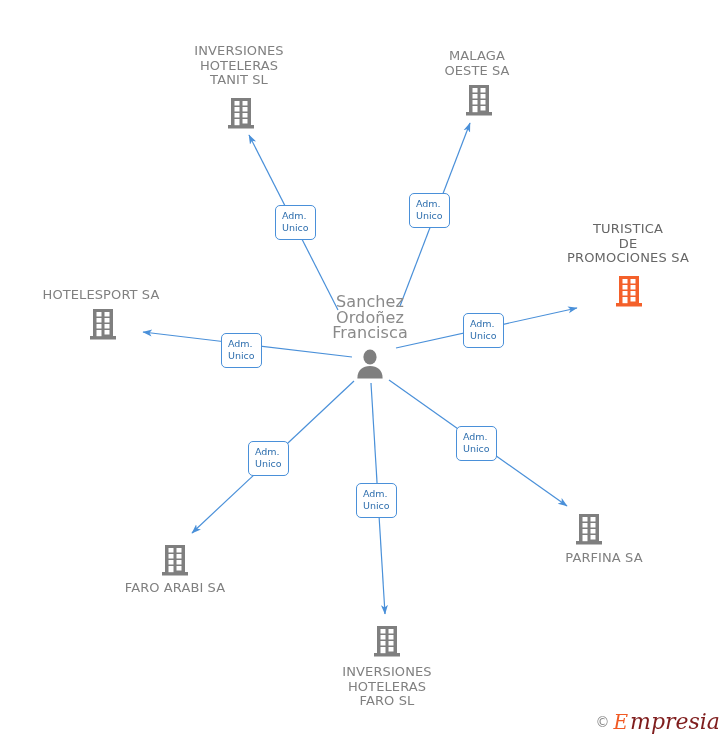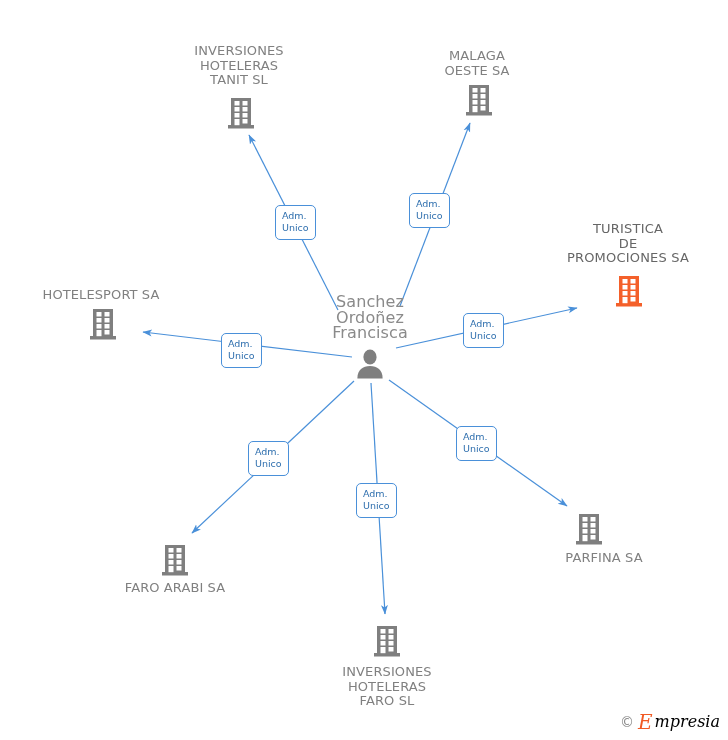--- a/index.html
+++ b/index.html
@@ -77,24 +77,24 @@
     line-height: 14px;
   }
   .wm-e {
     color: #f15a24;
     font-family: "DejaVu Serif", serif;
     font-style: italic;
     font-size: 20px;
     line-height: 20px;
   }
   .wm-rest {
-    color: #000000;
+    color: #7f1d1d;
     font-family: "DejaVu Serif", serif;
     font-style: italic;
-    font-size: 16px;
+    font-size: 22px;
     line-height: 18px;
     margin-left: -2px;
   }
 </style>
 </head>
 <body>
 
 <div id="canvas">
 
   <svg id="edges" viewBox="0 0 728 740" xmlns="http://www.w3.org/2000/svg">

